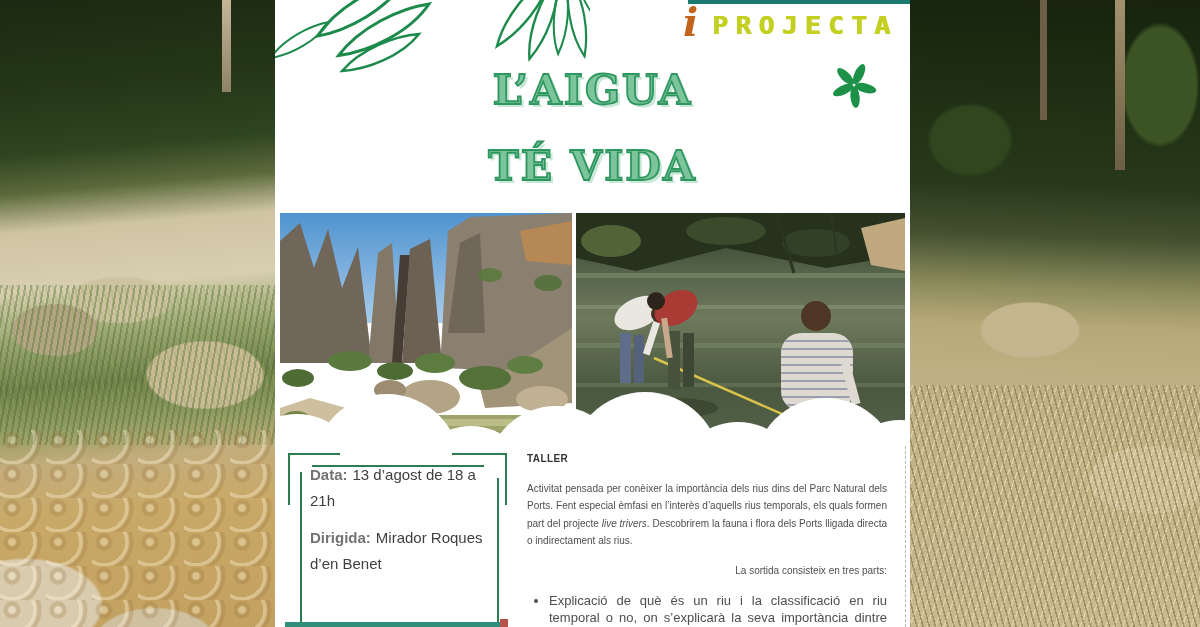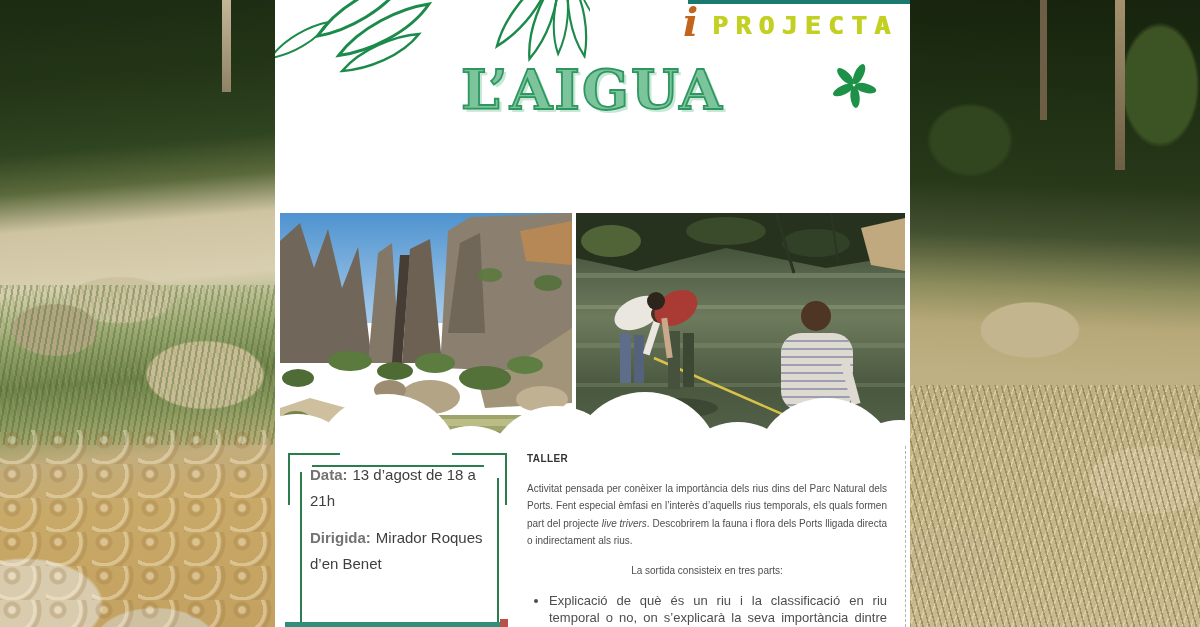--- a/index.html
+++ b/index.html
@@ -62,21 +62,21 @@
           text-shadow:1px 0 0 #c3d021;}
 
   
   .leaves-tl{position:absolute;left:-8px;top:-6px;}
   .leaves-tc{position:absolute;left:180px;top:-4px;}
   .leaf-ic{position:absolute;left:556px;top:62px;}
 
   
   .title{position:absolute;left:0;top:52px;width:635px;text-align:center;
          font-family:"DejaVu Serif",serif;font-weight:bold;
-         font-size:55px;line-height:76px;letter-spacing:2px;
+         font-size:41px;line-height:76px;letter-spacing:2px;
          color:#7cc49b;-webkit-text-stroke:1.8px #2e9760;
          text-shadow:3px 3px 0 #c9e7d6;}
 
   
   .photo{position:absolute;top:213px;height:232px;}
   .photo-left{left:5px;width:292px;}
   .photo-right{left:301px;width:329px;}
   .photo svg{display:block;width:100%;height:100%;}
 
   
@@ -103,21 +103,21 @@
 
   .details{position:absolute;left:35px;top:462px;width:182px;
            font-size:15px;line-height:26px;color:#3f3f3f;}
   .details p{margin:0 0 11px 0;}
   .dl{font-weight:bold;color:#737373;margin-right:5px;}
 
   
   .taller{position:absolute;left:252px;top:450px;width:360px;color:#4e4e4e;}
   .taller-h{font-size:13.5px;font-weight:bold;letter-spacing:.4px;color:#333;margin:0 0 12px 0;}
   .taller p{margin:0 0 12px 0;font-size:10px;line-height:17.6px;text-align:justify;}
-  .taller p.intro{text-align:center;}
+  .taller p.intro{text-align:right;}
   .taller ul{margin:0;padding:0 0 0 22px;}
   .taller li{font-size:13px;line-height:17.6px;text-align:justify;}
 
   .dash-edge{position:absolute;left:630px;top:446px;height:181px;width:0;
              border-left:1px dashed #b4b4b4;}
   .bottom-teal{position:absolute;left:10px;top:622px;width:218px;height:5px;background:#2f8f7a;}
   .bottom-orange{position:absolute;left:225px;top:619px;width:8px;height:8px;background:#b5534a;}
 </style>
 </head>
 <body>
@@ -163,20 +163,21 @@
         <ellipse cx="23" cy="23" rx="11" ry="4.6" transform="rotate(15 23 23) translate(12 0)"></ellipse>
         <ellipse cx="23" cy="23" rx="11" ry="4.6" transform="rotate(85 23 23) translate(12 0)"></ellipse>
         <ellipse cx="23" cy="23" rx="11" ry="4.6" transform="rotate(155 23 23) translate(12 0)"></ellipse>
         <ellipse cx="23" cy="23" rx="11" ry="4.6" transform="rotate(225 23 23) translate(12 0)"></ellipse>
         <ellipse cx="23" cy="23" rx="11" ry="4.6" transform="rotate(295 23 23) translate(12 0)"></ellipse>
       </g>
     </svg>
 
     <div class="title">
       <div>L’AIGUA</div>
+      <div>TÉ VIDA</div>
     </div>
 
     <div class="photo photo-left">
       <svg viewBox="0 0 292 232" preserveAspectRatio="none">
         <defs>
           <linearGradient id="sky" x1="0" y1="0" x2="0" y2="1">
             <stop offset="0" stop-color="#4f93cf"></stop>
               <stop offset="1" stop-color="#a9cceb"></stop>
           </linearGradient>
         </defs>

